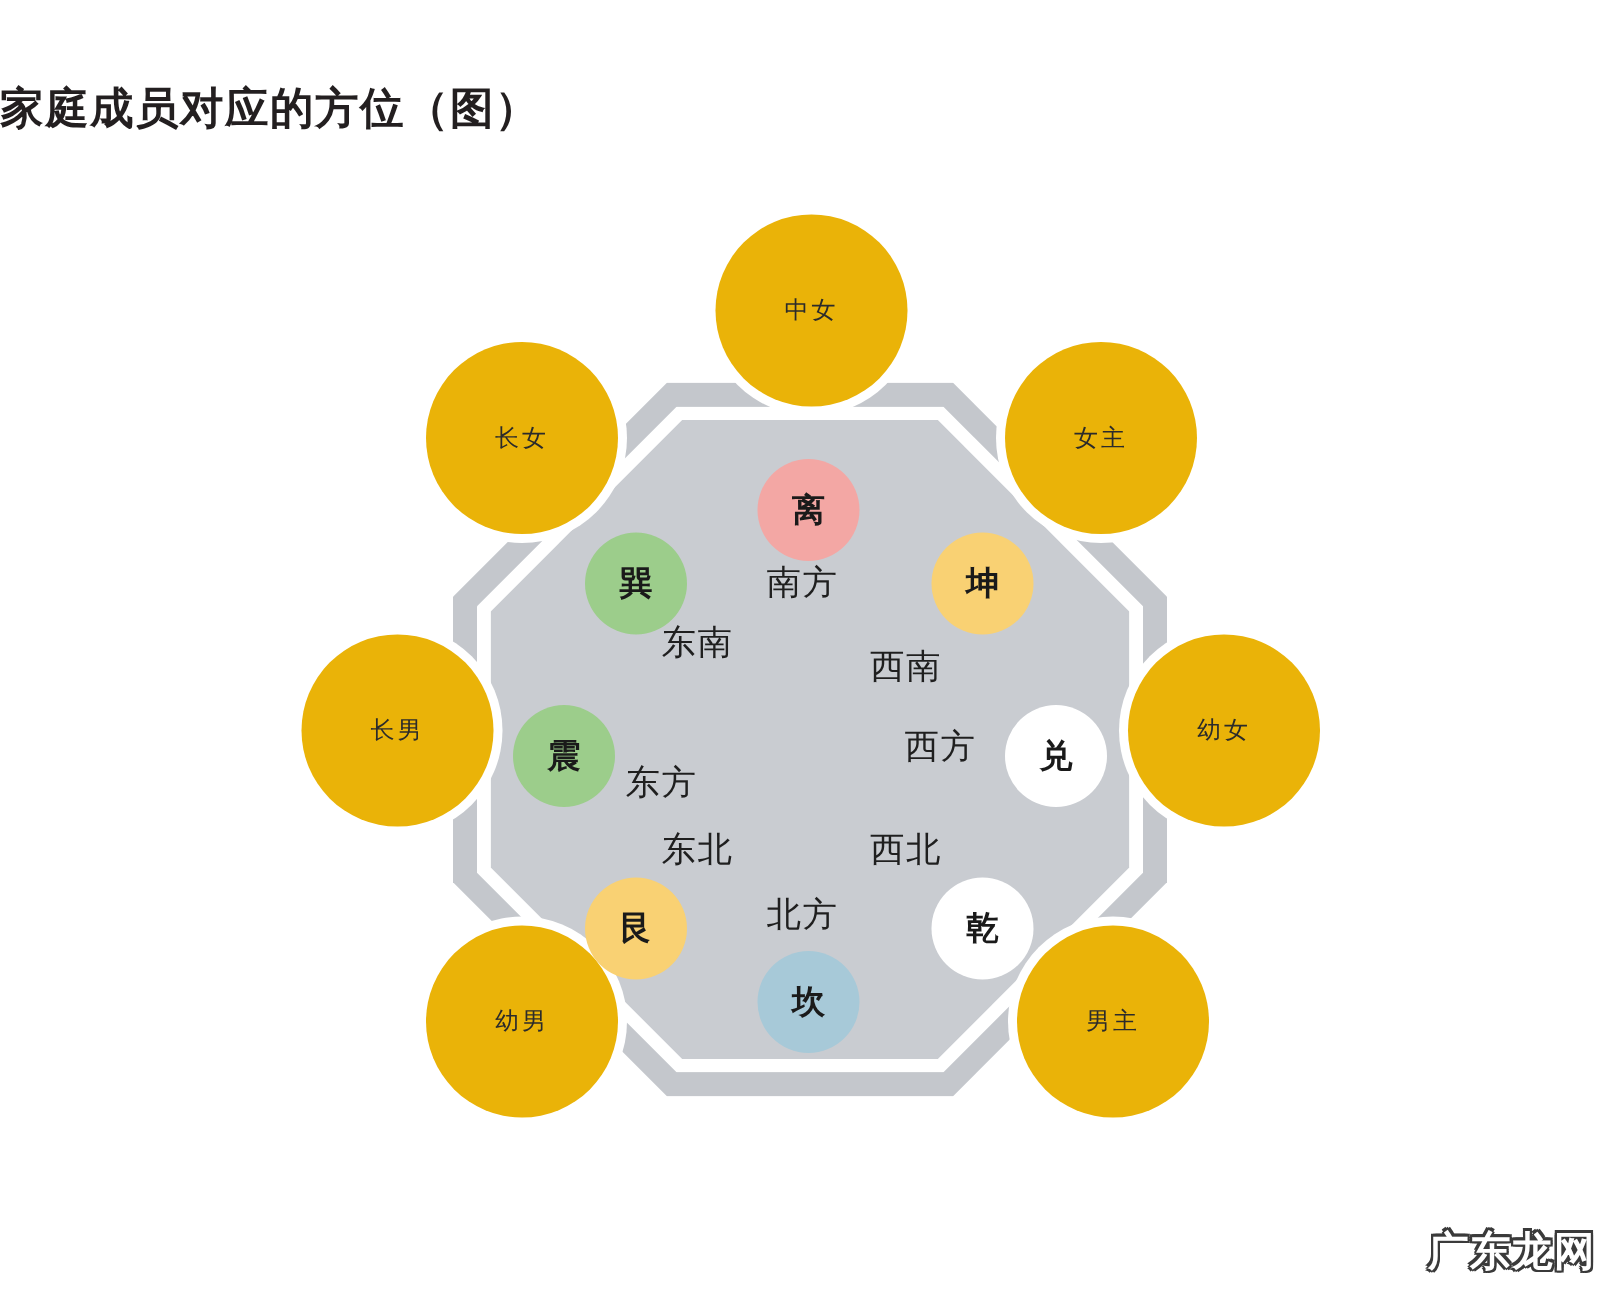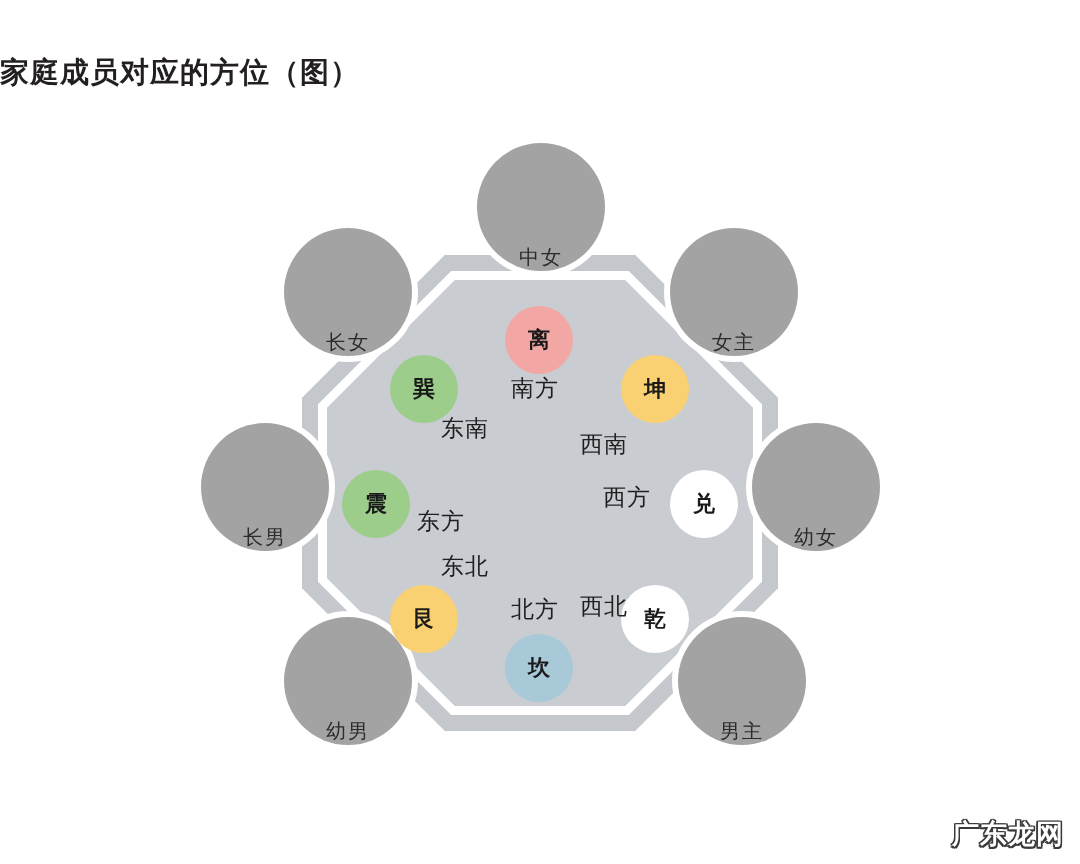--- a/index.html
+++ b/index.html
@@ -63,25 +63,25 @@
     top: 172px;
     width: 426px;
     height: 426px;
     background: #c9ccd1;
   }
 
   
   .member {
     position: absolute;
     border-radius: 50%;
-    background: #a3a3a3;
+    background: #eab308;
     display: flex;
-    align-items: flex-end;
+    align-items: center;
     justify-content: center;
-    font-size: 20px;
+    font-size: 16px;
     color: #2b2b2b;
     letter-spacing: 2px;
     box-shadow: 0 0 0 6px #ffffff;
   }
   .member-label { pointer-events: none; }
 
   
   #member-top          { left: 477px; top: 35px;  width: 128px; height: 128px; }
   #member-upper-right  { left: 670px; top: 120px; width: 128px; height: 128px; }
   #member-right        { left: 752px; top: 315px; width: 128px; height: 128px; }
@@ -115,21 +115,21 @@
   .direction {
     position: absolute;
     font-size: 23px;
     color: #1f1f1f;
     letter-spacing: 1px;
     white-space: nowrap;
   }
   #dir-south      { left: 511px; top: 265px; }
   #dir-southwest  { left: 580px; top: 305px; margin-top: 16px; }
   #dir-west       { left: 603px; top: 374px; }
-  #dir-northwest  { left: 580px; top: 443px; margin-top: 40px; }
+  #dir-northwest  { left: 580px; top: 443px; }
   #dir-north      { left: 511px; top: 486px; }
   #dir-northeast  { left: 441px; top: 443px; }
   #dir-east       { left: 417px; top: 374px; margin-top: 24px; }
   #dir-southeast  { left: 441px; top: 305px; }
 
   
   #watermark {
     position: absolute;
     right: 16px;
     bottom: 12px;

